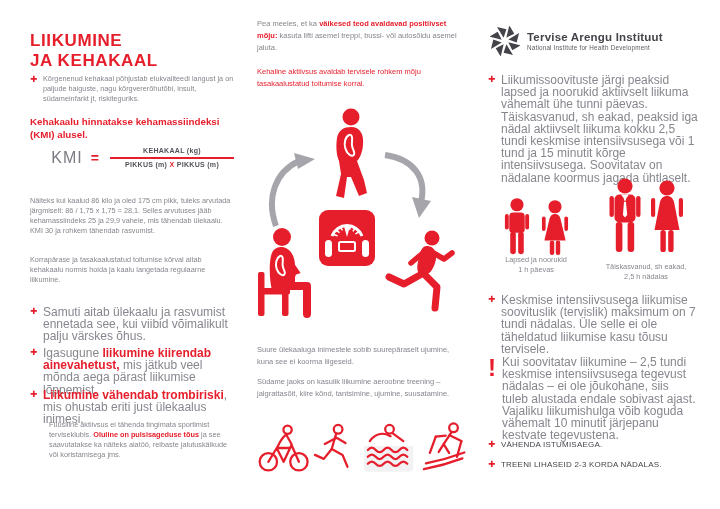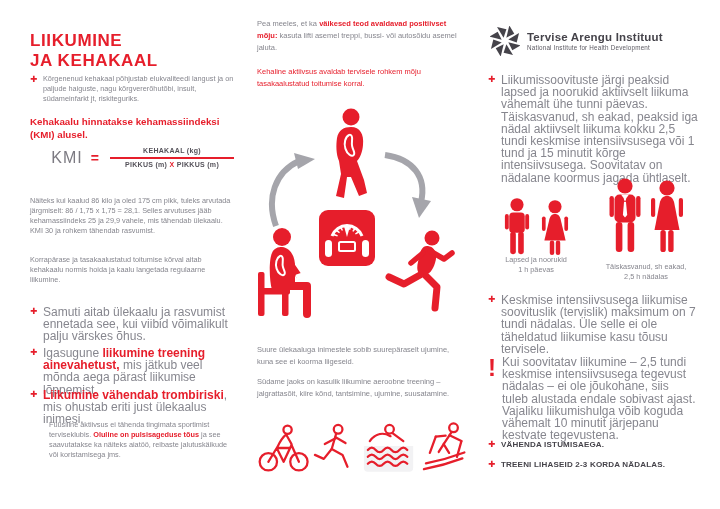--- a/index.html
+++ b/index.html
@@ -57,21 +57,21 @@
   .r-logo-sub{font-size:6.3px;color:#5c5a62;margin-top:1px;letter-spacing:.2px}
   .r-b1{top:74px;left:0;width:210px}
   .r-figs{top:176px;left:0;width:210px;height:82px;display:flex;align-items:flex-end}
   .r-g1{width:96px;display:flex;justify-content:center;align-items:flex-end;gap:9px}
   .r-g2{width:104px;margin-left:10px;display:flex;justify-content:center;align-items:flex-end;gap:8px}
   .r-cap1{top:255px;left:0;width:96px;text-align:center;font-size:7.3px;line-height:9.8px;color:#86868e}
   .r-cap2{top:262px;left:106px;width:104px;text-align:center;font-size:7.3px;line-height:9.8px;color:#86868e}
   .r-b2{top:294px;left:0;width:210px}
   .r-warn{top:356px;left:0;width:210px;display:flex}
   .r-warn .bang{color:#e61e2b;font-weight:bold;font-size:24px;line-height:24px;width:14px;flex:0 0 14px}
-  .r-cta{font-size:8px;font-weight:bold;color:#45434a;letter-spacing:.2px;line-height:11px}
+  .r-cta{font-size:8px;font-weight:normal;color:#45434a;letter-spacing:.2px;line-height:11px}
   .r-cta1{top:439px;left:0;width:210px}
   .r-cta2{top:459px;left:0;width:210px}
 </style>
 </head>
 <body>
 
 <div class="poster">
 
   <section class="col-left">
 
@@ -105,21 +105,21 @@
 
     <p class="abs p l-balance">Korrapärase ja tasakaalustatud toitumise kõrval aitab kehakaalu normis hoida ja kaalu langetada regulaarne liikumine.</p>
 
     <div class="abs l-b1 brow l-bullet">
       <span class="plus">✚</span>
       <p><span>Samuti aitab ülekaalu ja rasvumist ennetada see, kui viibid võimalikult palju värskes õhus.</span><span class="rb"></span><span></span></p>
     </div>
 
     <div class="abs l-b2 brow l-bullet">
       <span class="plus">✚</span>
-      <p><span>Igasugune </span><span class="rb">liikumine treening ainevahetust,</span><span> mis jätkub veel mõnda aega pärast liikumise lõppemist.</span></p>
+      <p><span>Igasugune </span><span class="rb">liikumine kiirendab ainevahetust,</span><span> mis jätkub veel mõnda aega pärast liikumise lõppemist.</span></p>
     </div>
 
     <div class="abs l-b3 brow l-bullet">
       <span class="plus">✚</span>
       <p><span></span><span class="rb">Liikumine vähendab trombiriski</span><span>, mis ohustab eriti just ülekaalus inimesi.</span></p>
     </div>
 
     <p class="abs p l-footer"><span>Füüsiline aktiivsus ei tähenda tingimata sportimist terviseklubis. </span><span class="rb">Oluline on pulsisageduse tõus</span><span> ja see saavutatakse ka näiteks aiatöö, reibaste jalutuskäikude või koristamisega jms.</span></p>
 
   </section>

